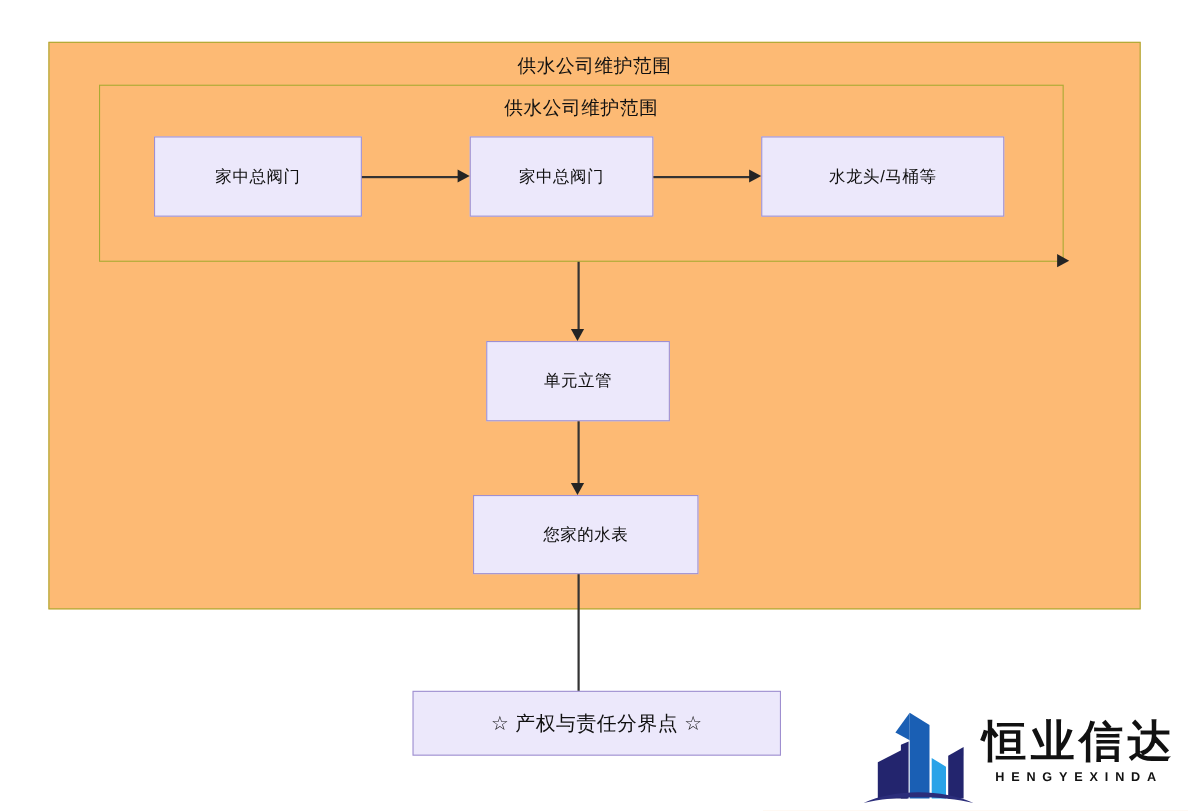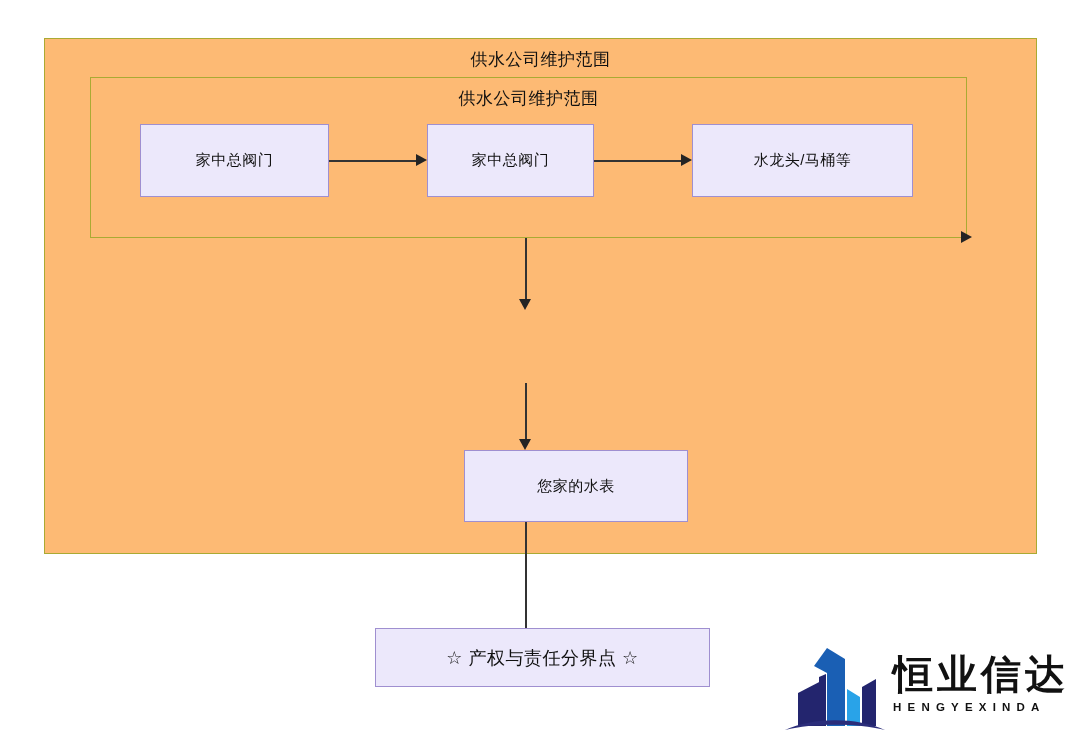--- a/index.html
+++ b/index.html
@@ -59,21 +59,21 @@
     justify-content: center;
     font-size: 15px;
     color: #101010;
     letter-spacing: 0.5px;
     white-space: nowrap;
   }
   #node-main-valve   { left: 140px; top: 124px; width: 189px; height: 73px; }
   #node-indoor-pipe  { left: 427px; top: 124px; width: 167px; height: 73px; }
   #node-fixtures     { left: 692px; top: 124px; width: 221px; height: 73px; text-align: center; }
   #node-riser        { left: 442px; top: 310px; width: 167px; height: 73px; }
-  #node-water-meter  { left: 430px; top: 450px; width: 224px; height: 72px; margin-left: 34px; }
+  #node-water-meter  { left: 430px; top: 450px; width: 205px; height: 72px; }
   #node-boundary     { left: 375px; top: 628px; width: 335px; height: 59px; font-size: 18px; }
 
   
   .edge {
     position: absolute;
     background: #333333;
   }
   .edge-h { height: 1.6px; }
   .edge-v { width: 1.6px; }
   #edge-1 { left: 329px; top: 160px; width: 89px; }
@@ -113,20 +113,21 @@
   #logo-mark {
     width: 104px;
     height: 100px;
     flex: 0 0 104px;
   }
   #logo-text {
     margin-left: 6px;
     display: flex;
     flex-direction: column;
     justify-content: center;
+    align-items: center;
   }
   #logo-title {
     font-size: 40px;
     font-weight: bold;
     color: #111111;
     letter-spacing: 4px;
     line-height: 1.05;
     white-space: nowrap;
   }
   #logo-sub {
@@ -150,20 +151,21 @@
   <div class="zone" id="zone-inner">
     <div class="zone-title" id="zone-inner-title">供水公司维护范围</div>
   </div>
 
   <div class="node" id="node-main-valve">家中总阀门</div>
 
   <div class="node" id="node-indoor-pipe">家中总阀门</div>
 
   <div class="node" id="node-fixtures">水龙头/马桶等</div>
 
+  <div class="node" id="node-riser">单元立管</div>
 
   <div class="node" id="node-water-meter">您家的水表</div>
 
   <div class="node" id="node-boundary">☆ 产权与责任分界点 ☆</div>
 
   <div class="edge edge-h" id="edge-1"></div>
   <div class="edge edge-h" id="edge-2"></div>
   <div class="edge edge-v" id="edge-3"></div>
   <div class="edge edge-v" id="edge-4"></div>
   <div class="edge edge-v" id="edge-5"></div>

